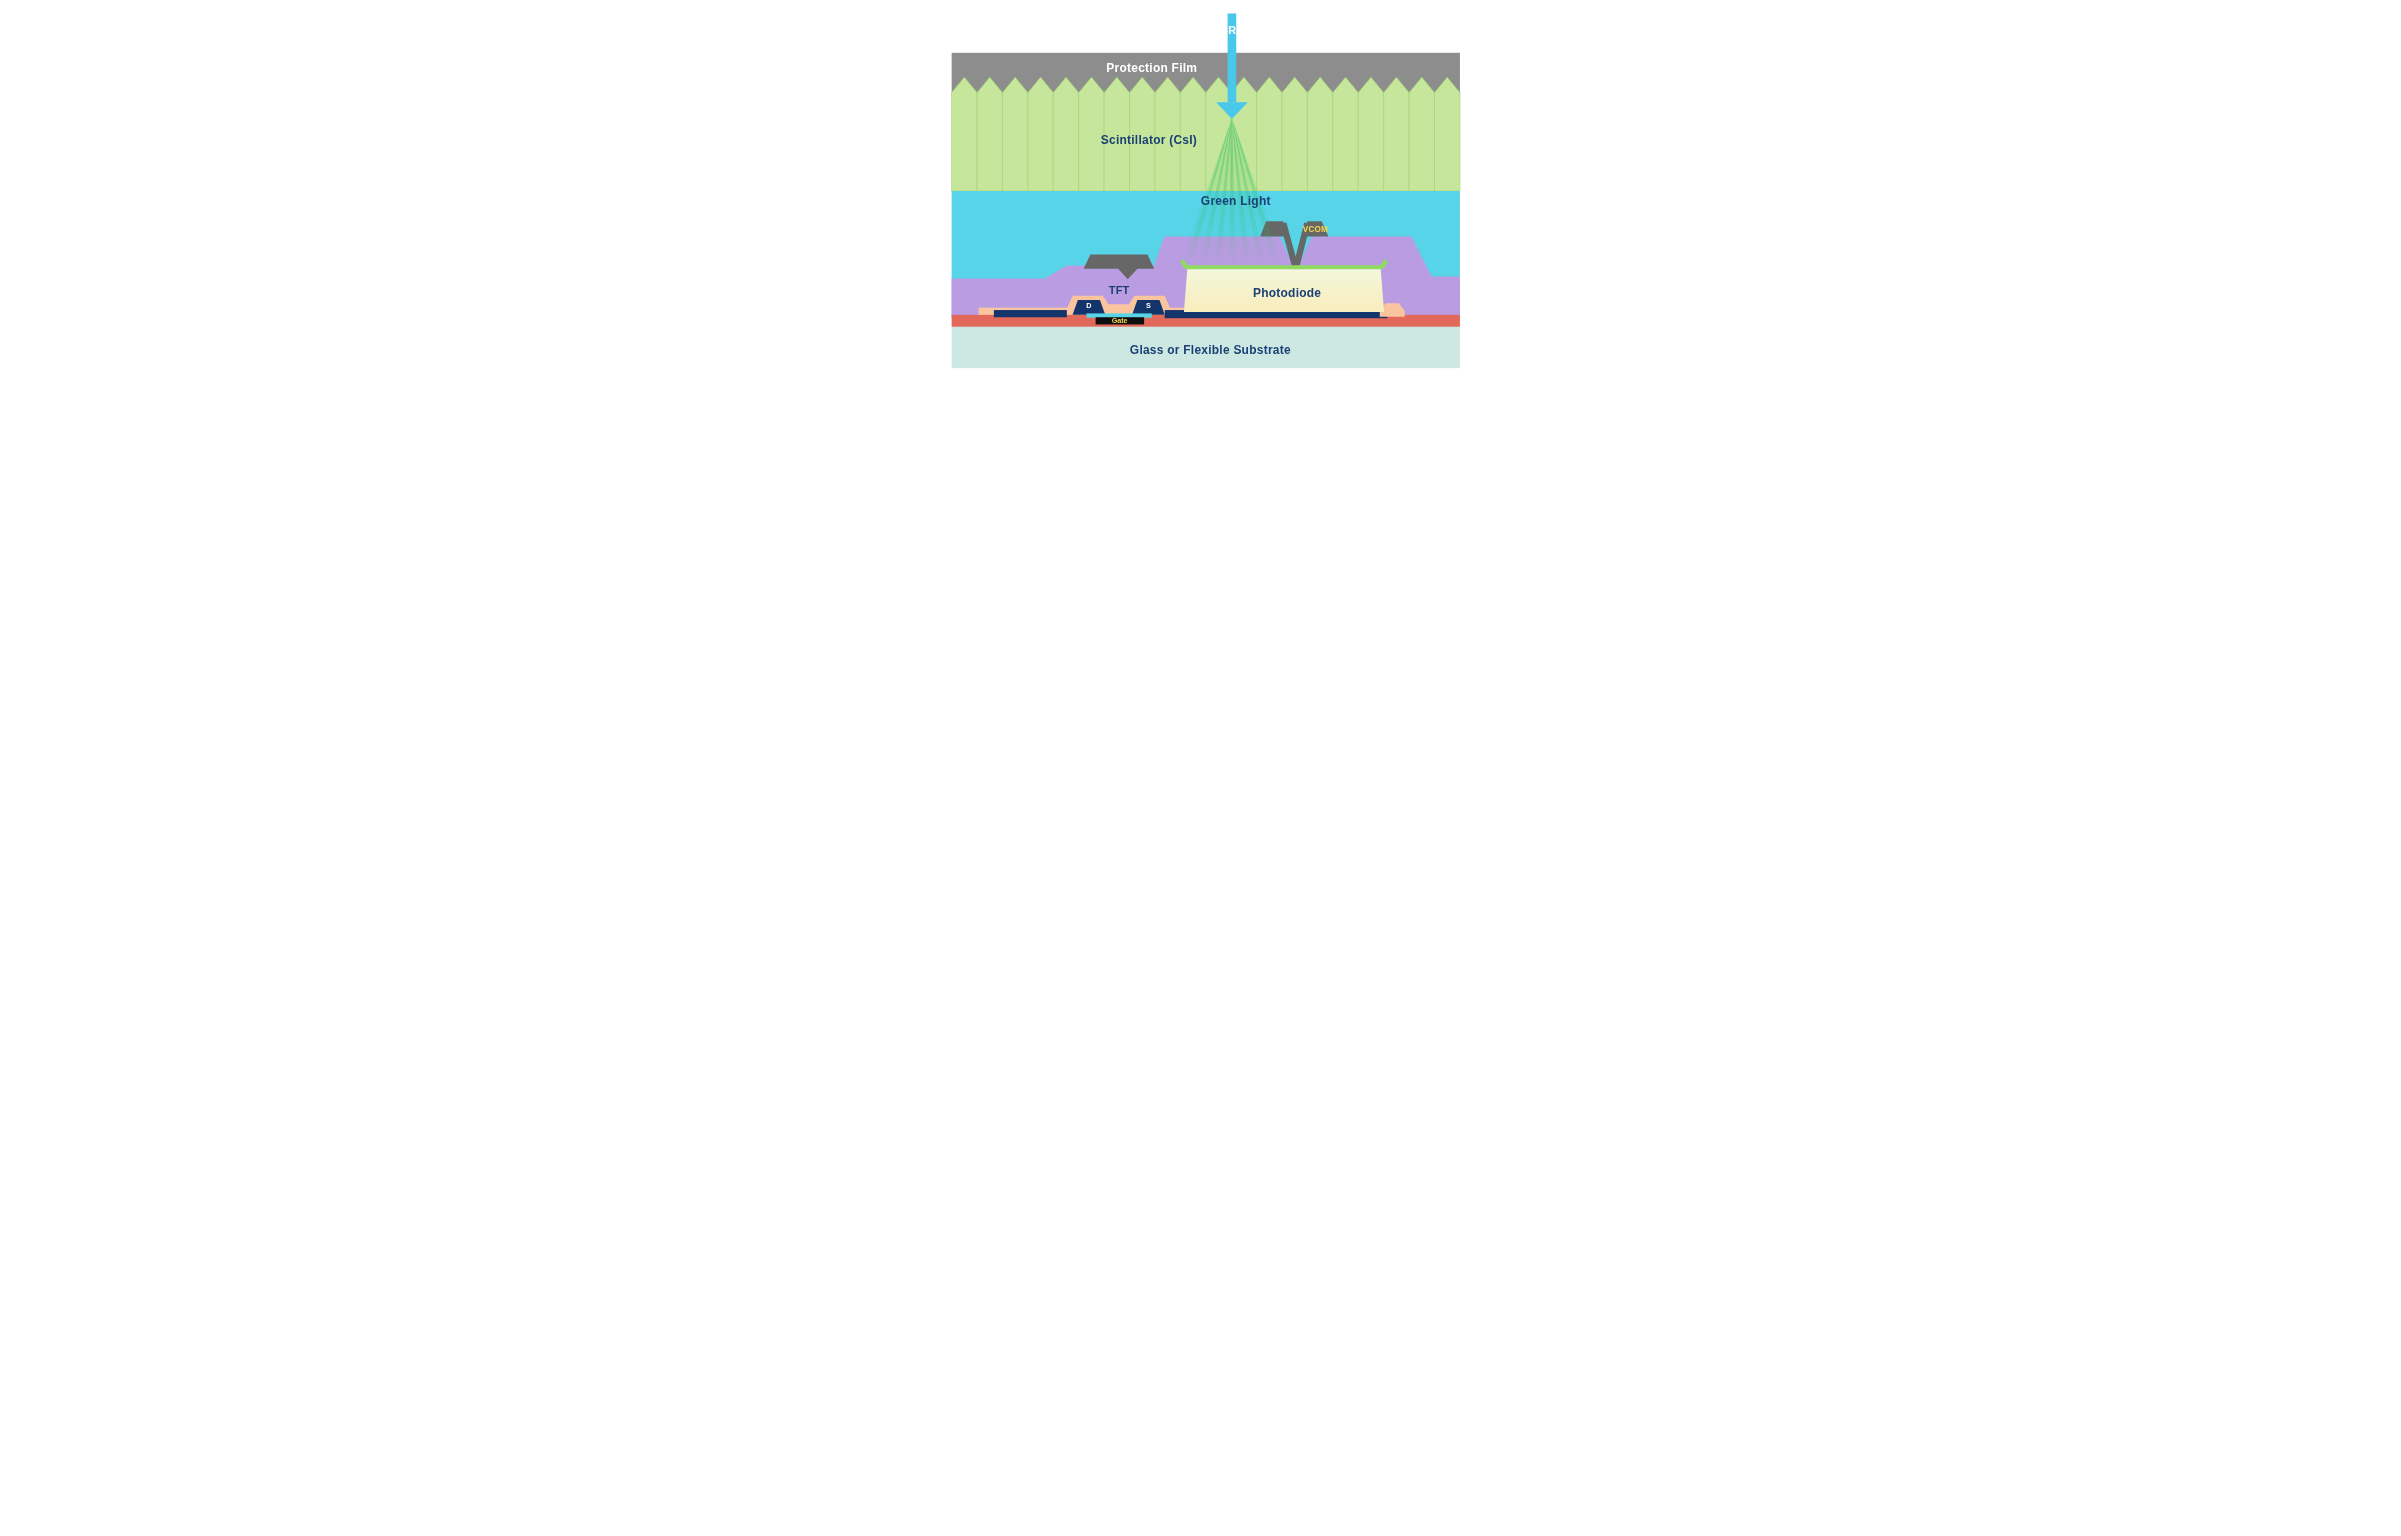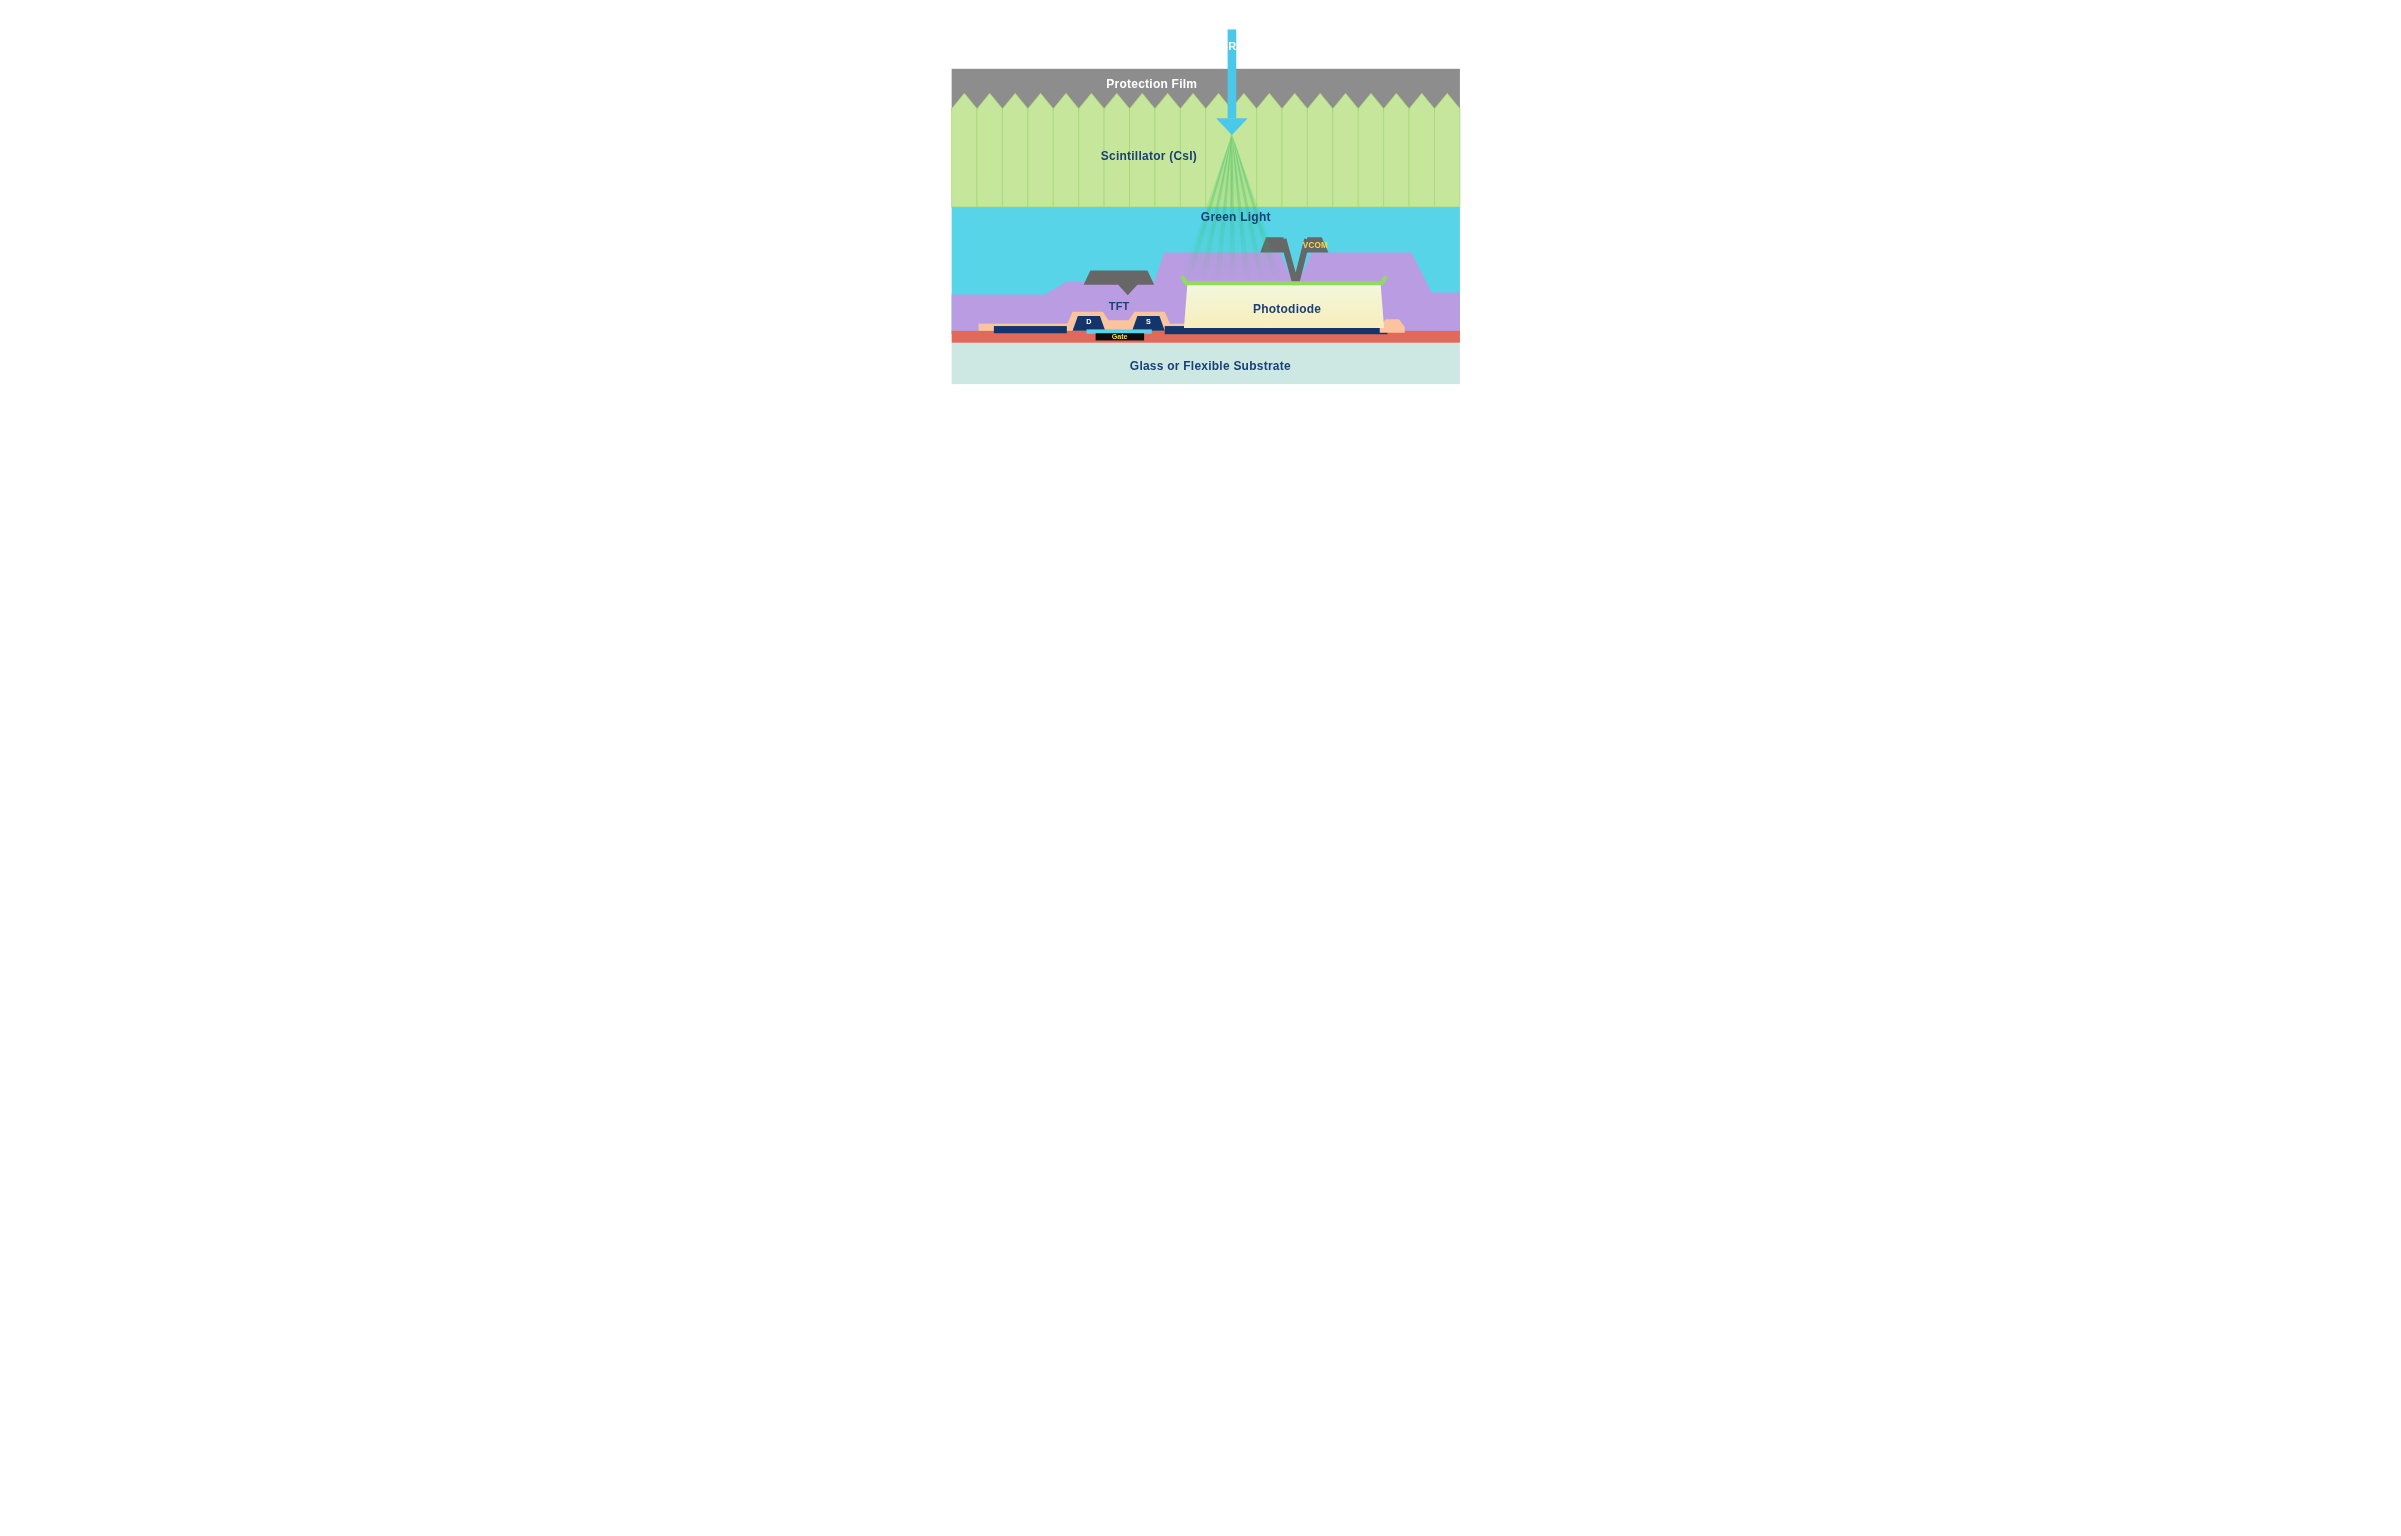--- a/index.html
+++ b/index.html
@@ -1,17 +1,17 @@
 <!DOCTYPE html>
 <html style="font-size:7.7px"><head>
 <meta charset="utf-8">
 <style>
   html,body{margin:0;padding:0;background:#ffffff;}
   body{font-family:"Liberation Sans",sans-serif;}
-  .stage{width:100%;max-width:683px;margin:16px auto;text-align:right;}
+  .stage{width:100%;max-width:683px;margin:0 auto;text-align:right;}
   svg{display:block;width:100%;height:auto;}
   text{font-family:"Liberation Sans",sans-serif;font-weight:700;text-anchor:middle;}
   .t25{font-size:25px;letter-spacing:0.5px;}
   .t23{font-size:23px;letter-spacing:0.5px;}
   .t17{font-size:17px;letter-spacing:0.5px;}
   .t15{font-size:15px;}
 </style>
 </head>
 <body>
 

